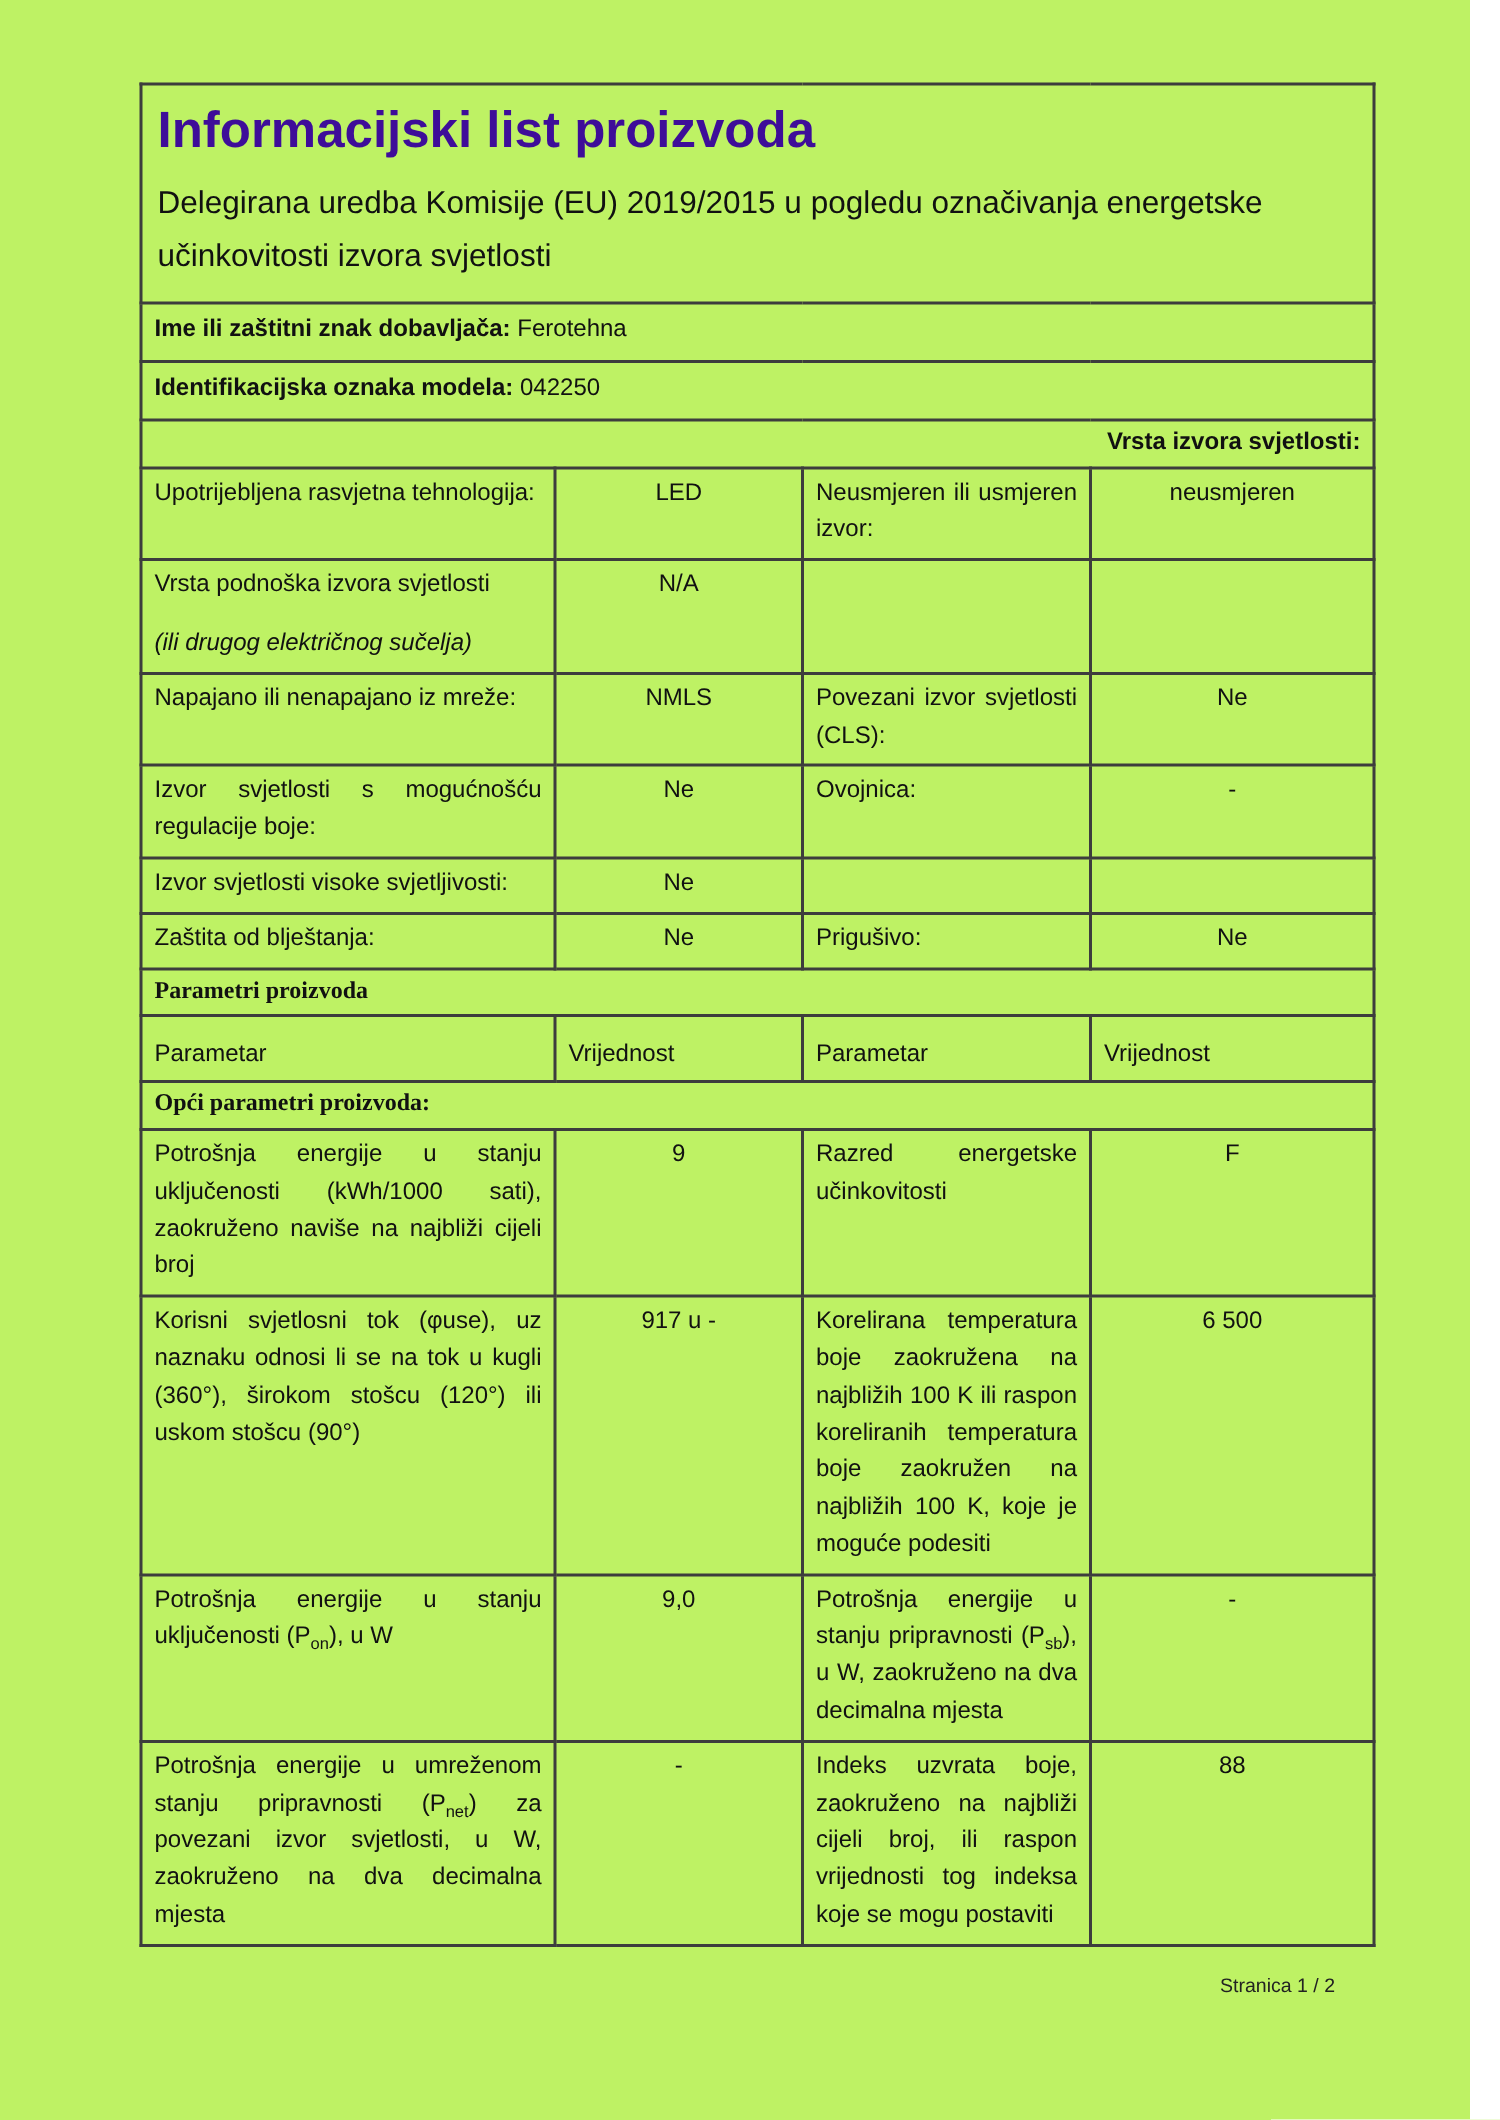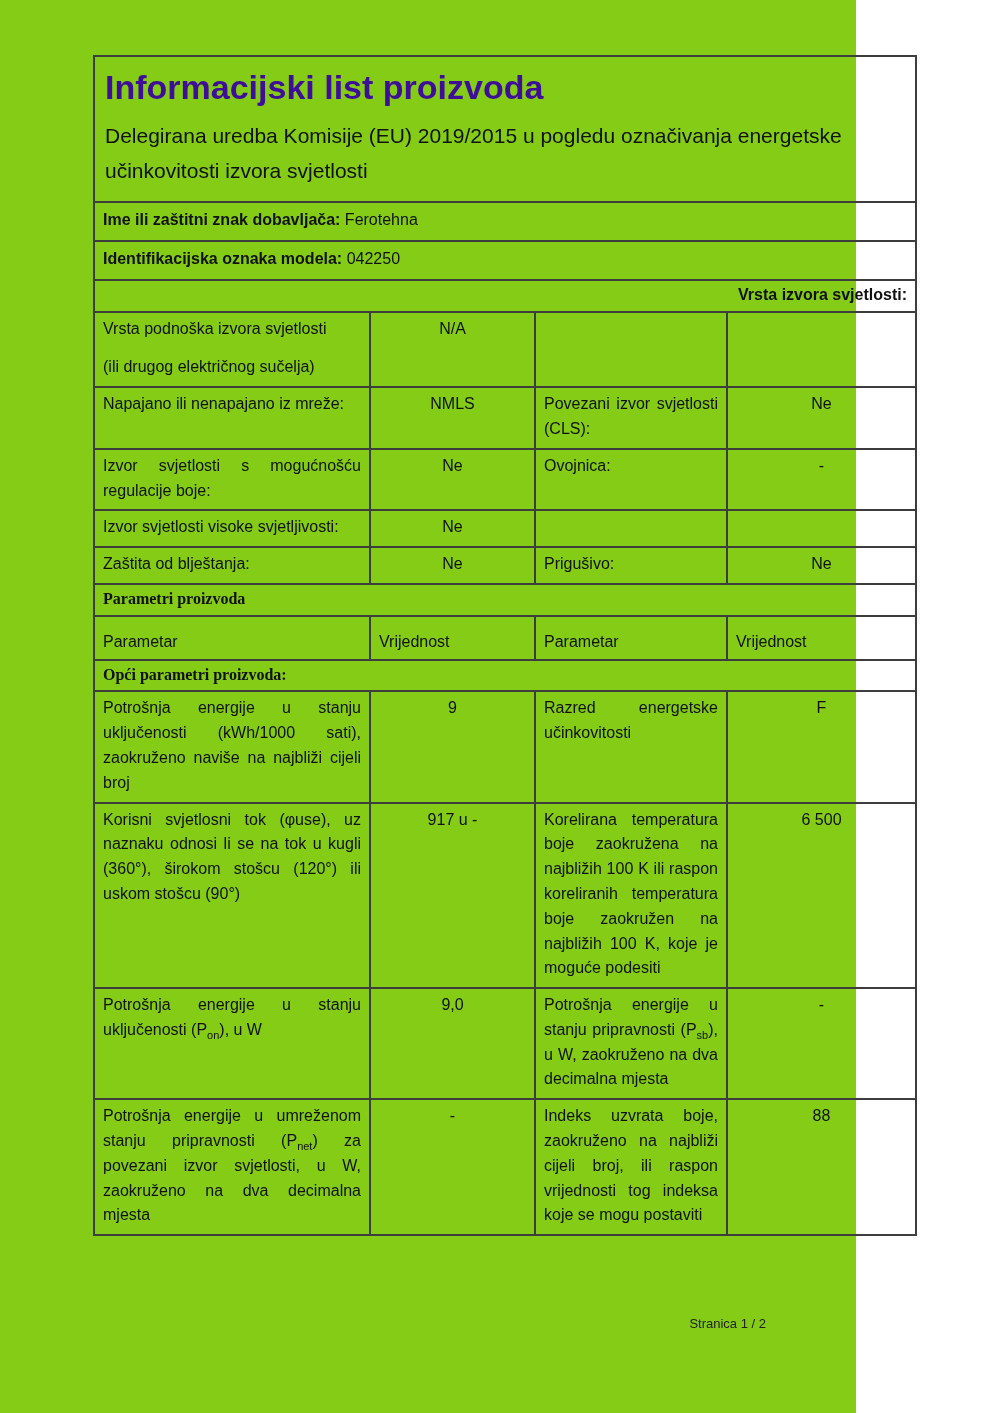--- a/index.html
+++ b/index.html
@@ -3,21 +3,21 @@
 <meta charset="utf-8">
 <style>
   * { margin: 0; padding: 0; box-sizing: border-box; }
   html, body {
     width: 1000px; height: 1413px;
     background: #ffffff;
     font-family: "Liberation Sans", sans-serif;
     color: #111;
     overflow: hidden;
   }
-  .page { position: relative; width: 856px; height: 1413px; background: #84cc16; }
+  .page { position: relative; width: 980px; height: 1413px; background: #bef264; }
 
   table.sheet {
     position: absolute;
     left: 93px; top: 55px;
     width: 822px;
     border-collapse: collapse;
     table-layout: fixed;
   }
   td {
     border: 2px solid #3d3d3d;
@@ -44,21 +44,21 @@
   .kv-value { font-weight: normal; }
 
   
   td.section-cell { font-weight: bold; padding-top: 2px; padding-bottom: 3px; text-align: right; }
   td.center-head { text-align: left; font-weight: bold; padding-top: 2px; padding-bottom: 3px; font-family: Liberation Serif, serif; }
   td.col-head { padding-top: 13px; padding-bottom: 4px; }
 
   
   td.param { text-align: justify; }
   td.value { text-align: center; }
-  .para-gap { margin-top: 14px; }
+  .para-gap { margin-top: 14px; font-style: italic; }
   sub { font-size: 11px; line-height: 0; }
 
   .footer {
     position: absolute;
     top: 1316px;
     right: 90px;
     font-size: 13px;
     color: #222;
   }
 </style>
@@ -95,20 +95,26 @@
       <td class="kv-cell" colspan="4">
         <span class="kv-label">Identifikacijska oznaka modela:</span>
         <span class="kv-value">042250</span>
       </td>
     </tr>
 
     <tr>
       <td class="kv-cell section-cell" colspan="4">Vrsta izvora svjetlosti:</td>
     </tr>
 
+    <tr>
+      <td class="param">Upotrijebljena rasvjetna tehnologija:</td>
+      <td class="value">LED</td>
+      <td class="param">Neusmjeren ili usmjeren izvor:</td>
+      <td class="value">neusmjeren</td>
+    </tr>
     <tr>
       <td class="param">
         <div>Vrsta podnoška izvora svjetlosti</div>
         <div class="para-gap">(ili drugog električnog sučelja)</div>
       </td>
       <td class="value">N/A</td>
       <td class="param"></td>
       <td class="value"></td>
     </tr>
     <tr>

